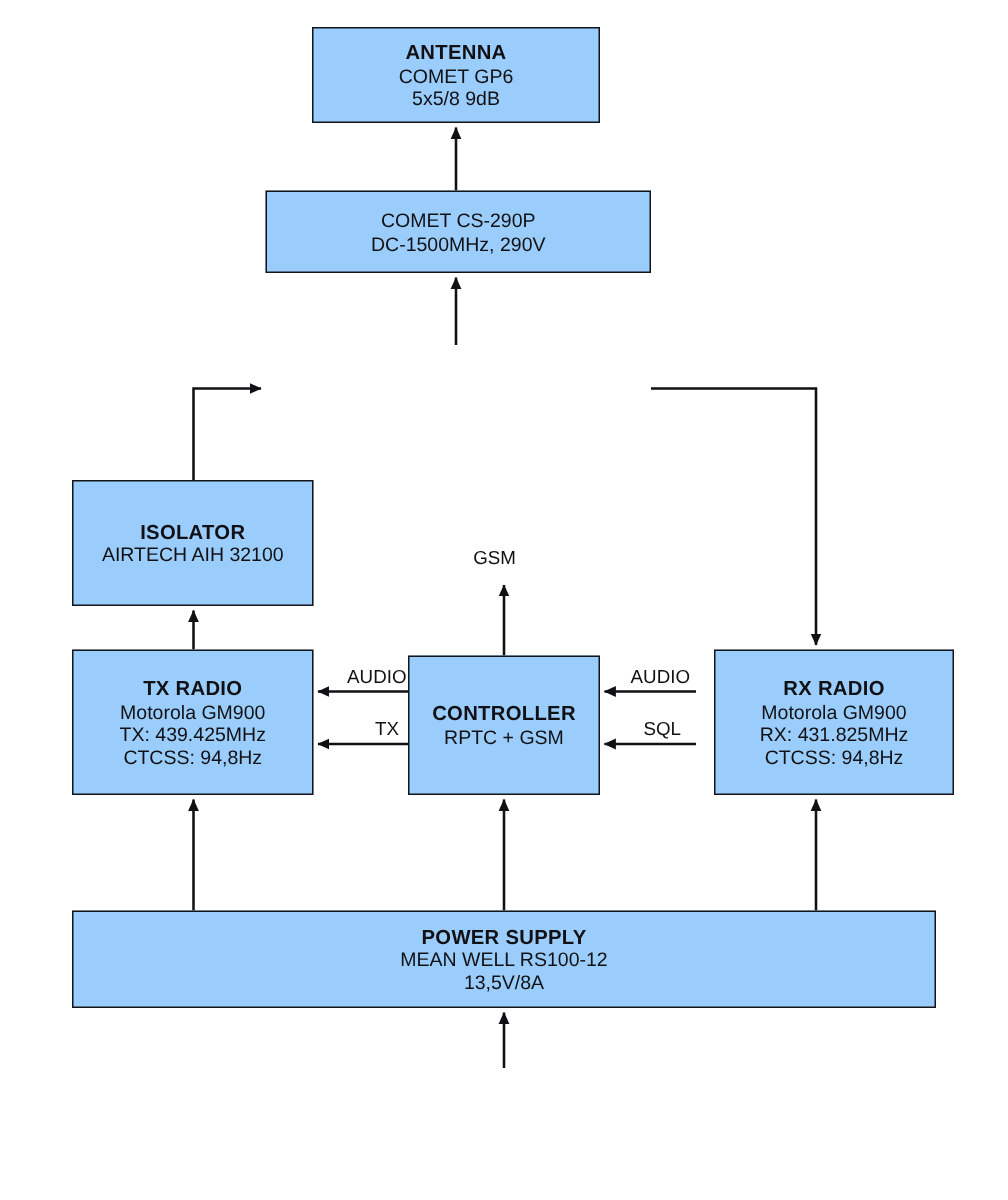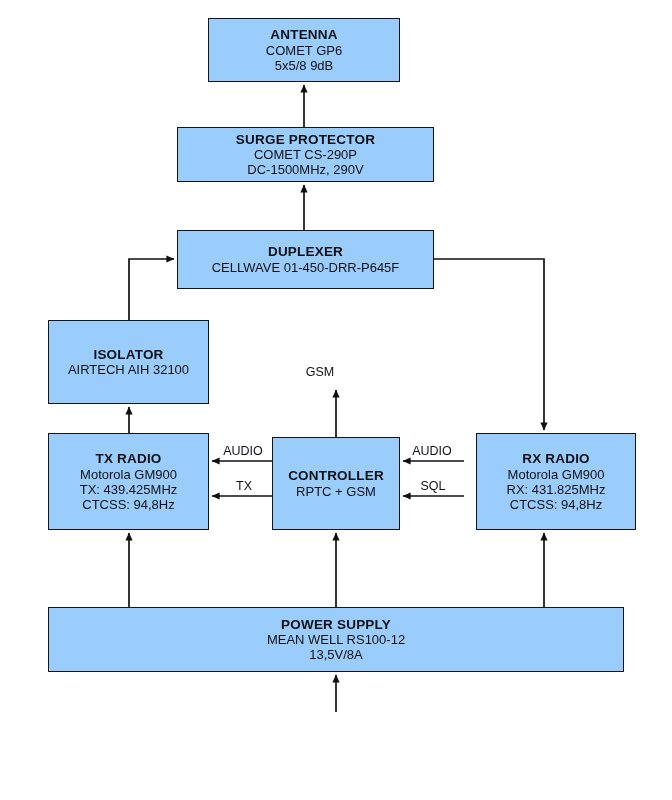--- a/index.html
+++ b/index.html
@@ -39,21 +39,21 @@
   }
   .node .sub{
     font-size:13px;
     white-space:nowrap;
   }
   .edge-label{
     position:absolute;
     font-size:12.5px;
     color:#111115;
     white-space:nowrap;
-    text-align:center;
+    text-align:right;
   }
   
   #node-antenna        {left:208px; top:18px;  width:192px; height:64px;}
   #node-surge          {left:177px; top:127px; width:257px; height:55px;}
   #node-duplexer       {left:177px; top:230px; width:257px; height:59px;}
   #node-isolator       {left:48px;  top:320px; width:161px; height:84px;}
   #node-tx-radio       {left:48px;  top:433px; width:161px; height:97px;}
   #node-controller     {left:272px; top:437px; width:128px; height:93px;}
   #node-rx-radio       {left:464px; top:433px; width:160px; height:97px;margin-left:12px;}
   #node-power-supply   {left:48px;  top:607px; width:576px; height:65px;}
@@ -108,29 +108,24 @@
     </g>
   </svg>
 
   <div class="node" id="node-antenna">
     <div class="title">ANTENNA</div>
     <div class="sub">COMET GP6</div>
     <div class="sub">5x5/8 9dB</div>
   </div>
 
   <div class="node" id="node-surge">
-    <div class="title">SURGE PROTECTOR</div>
     <div class="sub">COMET CS-290P</div>
     <div class="sub">DC-1500MHz, 290V</div>
   </div>
 
-  <div class="node" id="node-duplexer">
-    <div class="title">DUPLEXER</div>
-    <div class="sub">CELLWAVE 01-450-DRR-P645F</div>
-  </div>
 
   <div class="node" id="node-isolator">
     <div class="title">ISOLATOR</div>
     <div class="sub">AIRTECH AIH 32100</div>
   </div>
 
   <div class="node" id="node-tx-radio">
     <div class="title">TX RADIO</div>
     <div class="sub">Motorola GM900</div>
     <div class="sub">TX: 439.425MHz</div>

